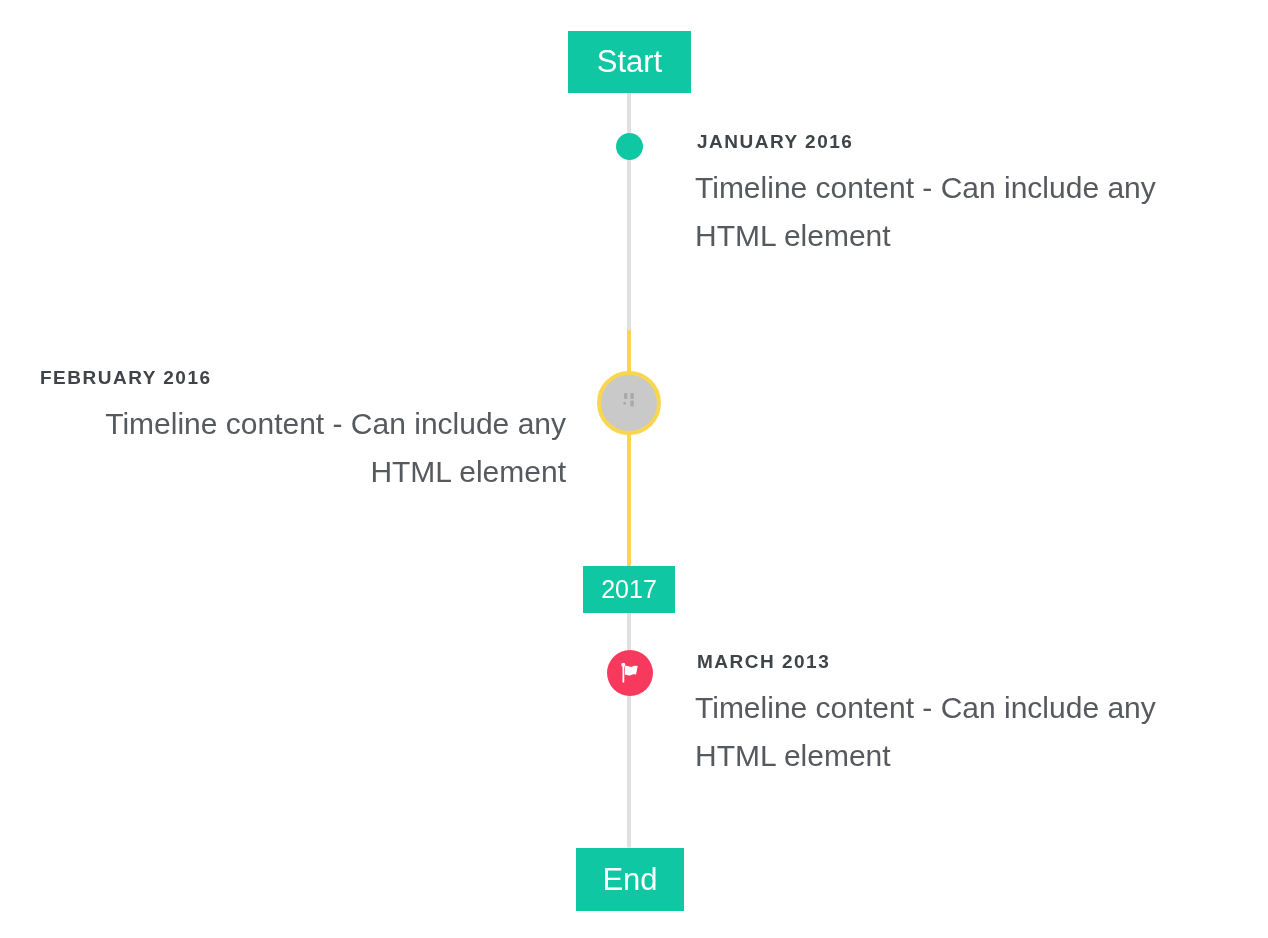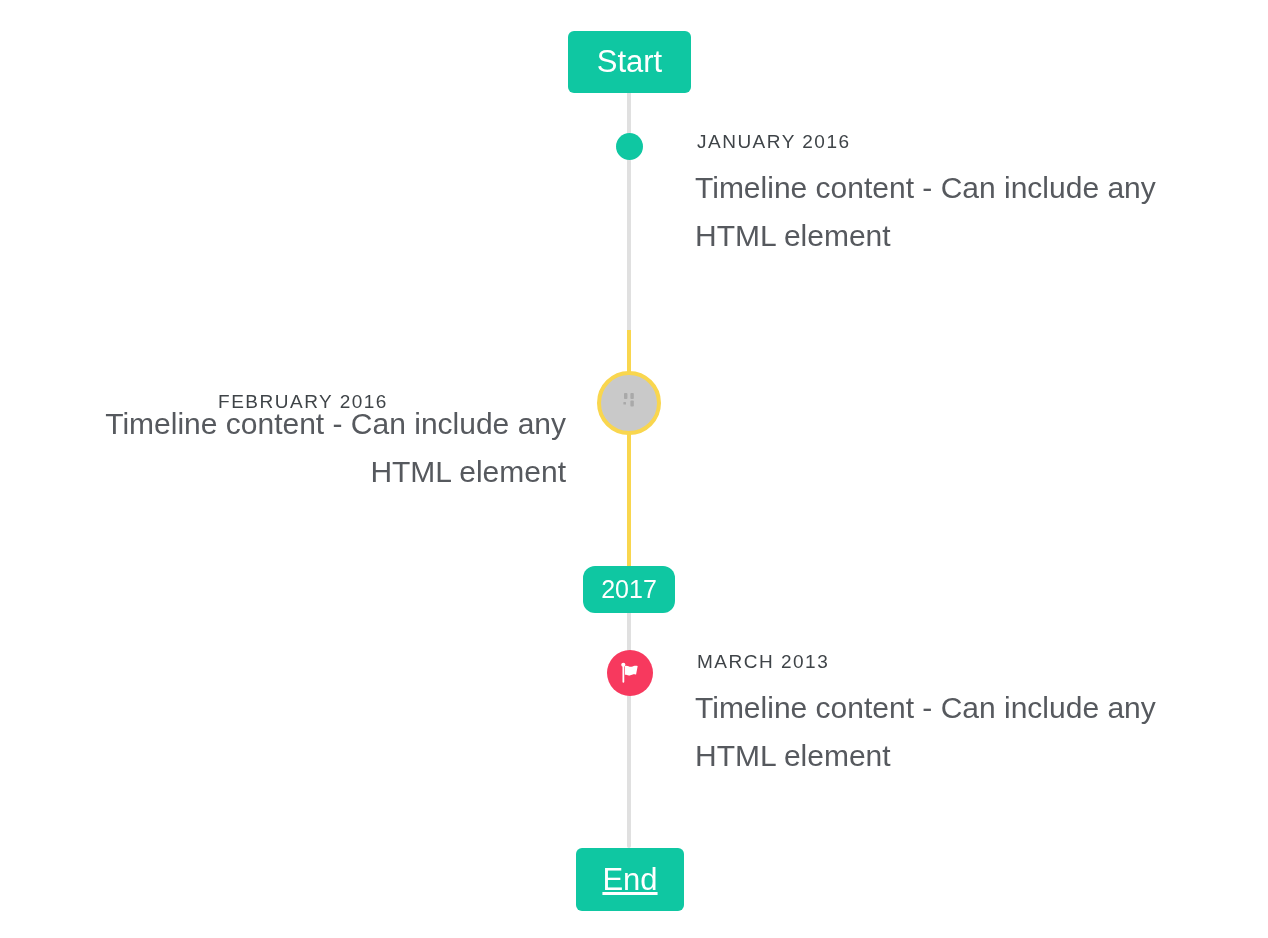--- a/index.html
+++ b/index.html
@@ -18,40 +18,40 @@
   html,body{background:var(--page-bg);}
   body{font-family:"Liberation Sans","DejaVu Sans",sans-serif;}
   #app{position:relative;width:1268px;height:938px;background:var(--page-bg);overflow:hidden;}
 
   
   .track{position:absolute;left:627px;top:62px;width:4px;height:786px;background:var(--line-gray);border-radius:2px;}
   .track-highlight{position:absolute;left:627px;top:330px;width:4px;height:236px;background:var(--yellow);}
 
   
   .badge{position:absolute;display:flex;align-items:center;justify-content:center;
-         background:var(--teal);color:var(--badge-text);border-radius:6px;}
+         background:var(--teal);color:var(--badge-text);border-radius:0;}
   .badge.start{left:568px;top:31px;width:123px;height:62px;font-size:31px;}
-  .badge.year{left:583px;top:566px;width:92px;height:47px;font-size:25px;border-radius:12px;}
-  .badge.end{left:576px;top:848px;width:108px;height:63px;font-size:31px;text-decoration:underline;}
+  .badge.year{left:583px;top:566px;width:92px;height:47px;font-size:25px;border-radius:0;}
+  .badge.end{left:576px;top:848px;width:108px;height:63px;font-size:31px;}
 
   
   .dot{position:absolute;left:616px;top:133px;width:27px;height:27px;border-radius:50%;background:var(--teal);}
   .circle-big{position:absolute;left:597px;top:371px;width:64px;height:64px;border-radius:50%;
               background:var(--circle-gray);border:4px solid var(--yellow);
               display:flex;align-items:center;justify-content:center;}
   .circle-big .mini-icon{margin-top:-6px;}
   .circle-flag{position:absolute;left:607px;top:650px;width:46px;height:46px;border-radius:50%;
                background:var(--red);display:flex;align-items:center;justify-content:center;}
 
   
-  .item-title{position:absolute;font-size:19px;font-weight:400;letter-spacing:1.5px;color:var(--title-text);}
+  .item-title{position:absolute;font-size:19px;font-weight:700;letter-spacing:1.5px;color:var(--title-text);}
   .item-content{position:absolute;font-size:30px;line-height:48px;color:var(--content-text);}
   .t-jan{left:697px;top:131px;}
   .c-jan{left:695px;top:164px;width:525px;text-align:left;}
-  .t-feb{left:40px;top:367px;width:526px;text-align:center;margin-top:24px;}
+  .t-feb{left:40px;top:367px;width:526px;text-align:left;}
   .c-feb{left:40px;top:400px;width:526px;text-align:right;}
   .t-mar{left:697px;top:651px;}
   .c-mar{left:695px;top:684px;width:525px;text-align:left;}
 </style>
 </head>
 <body>
 
 <div id="app">
 
   <div class="track"></div>

